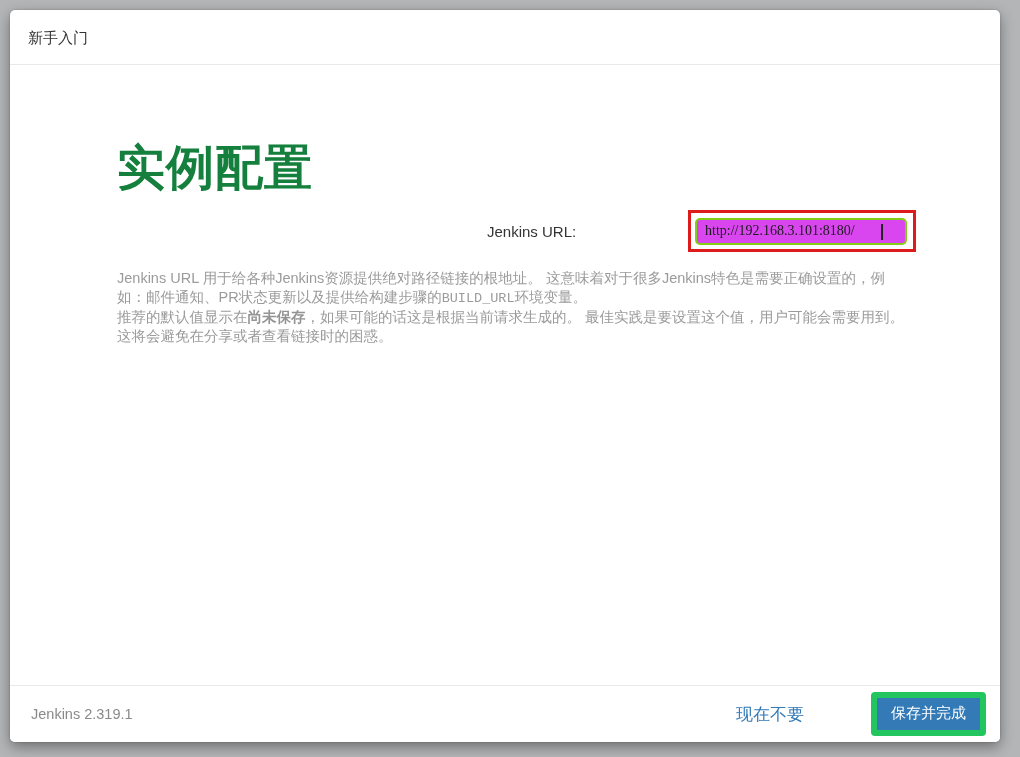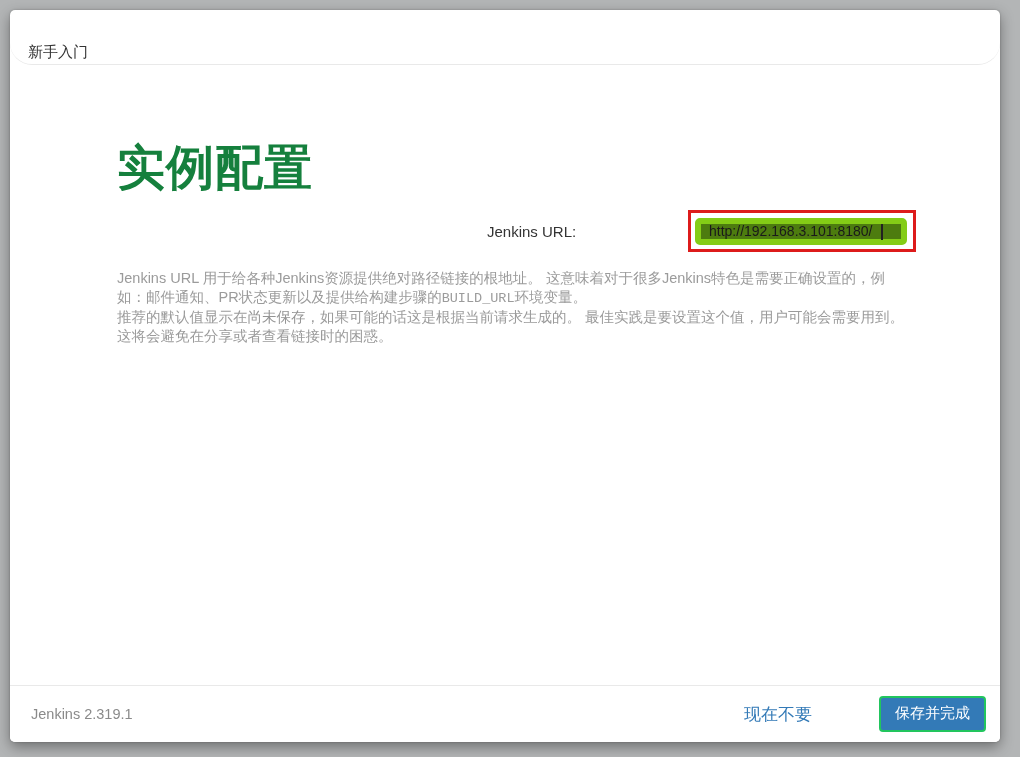--- a/index.html
+++ b/index.html
@@ -12,25 +12,24 @@
   .modal-card {
     position: absolute;
     left: 10px; top: 10px;
     width: 990px; height: 732px;
     background: #ffffff;
     border-radius: 5px;
     box-shadow: 0 5px 14px rgba(0,0,0,0.38), 0 0 2px rgba(0,0,0,0.25);
   }
   .card-header {
     height: 55px;
-    padding: 33px 18px 0 18px;
+    padding: 19px 18px 0 18px;
     border-bottom: 1px solid #e9e9e9;
     font-size: 15px;
     color: #333333;
-    border-radius: 22px;
   }
   .card-body {
     padding: 57px 93px 0 107px;
   }
   .page-heading {
     font-size: 48px;
     font-weight: 700;
     color: #15803d;
     letter-spacing: 1px;
     line-height: 1.1;
@@ -49,27 +48,27 @@
     color: #333333;
   }
   .input-wrap {
     position: relative;
     display: inline-block;
   }
   .url-input {
     width: 212px;
     height: 27px;
     padding: 2px 8px 3px 8px;
-    border: 6px solid #84cc16;
+    border: 2px solid #84cc16;
     border-radius: 5px;
     font-size: 14px;
     color: #1a1a1a;
-    font-family: Liberation Sans, sans-serif;
+    font-family: Liberation Serif, serif;
     outline: none;
-    background: #4d7c0f;
+    background: #d946ef;
   }
   .text-caret {
     position: absolute;
     left: 186px; top: 6px;
     width: 1.5px; height: 16px;
     background: #222222;
   }
   .highlight-box {
     position: absolute;
     left: -7px; top: -8px;
@@ -82,21 +81,21 @@
     font-size: 14.5px;
     line-height: 19px;
     color: #9b9b9b;
   }
   .help-text p { margin: 0; }
   .help-text code {
     font-family: "Liberation Mono", "DejaVu Sans Mono", monospace;
     font-size: 13.5px;
     color: #9b9b9b;
   }
-  .help-text b { font-weight: normal; color: #949494; }
+  .help-text b { font-weight: bold; color: #949494; }
   .card-footer {
     position: absolute;
     left: 0; right: 0; bottom: 0;
     height: 57px;
     border-top: 1px solid #e9e9e9;
     display: flex;
     align-items: center;
     padding: 0 14px 0 21px;
     background: #ffffff;
     border-radius: 0 0 5px 5px;
@@ -109,21 +108,21 @@
   .footer-spacer { flex: 1; }
   .not-now-link {
     font-size: 17px;
     color: #337ab7;
     text-decoration: none;
     margin-right: 27px;
     cursor: pointer;
   }
   .save-button {
     background: #337ab7;
-    border: 2px solid #22c55e;
+    border: 6px solid #22c55e;
     color: #ffffff;
     font-size: 15px;
     font-family: "Liberation Sans", "DejaVu Sans", sans-serif;
     padding: 6px 14px 7px 14px;
     border-radius: 4px;
     cursor: pointer;
   }
 </style>
 </head>
 <body>

